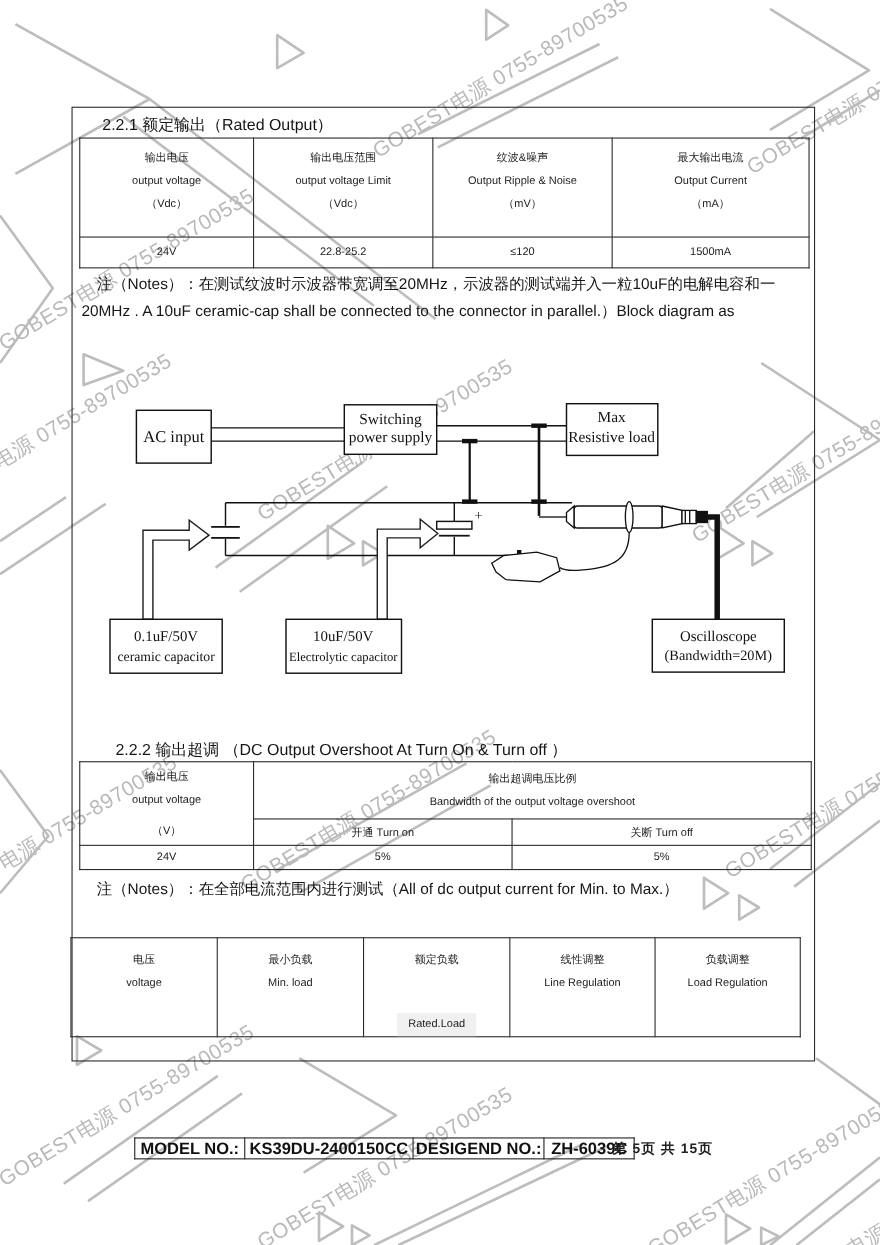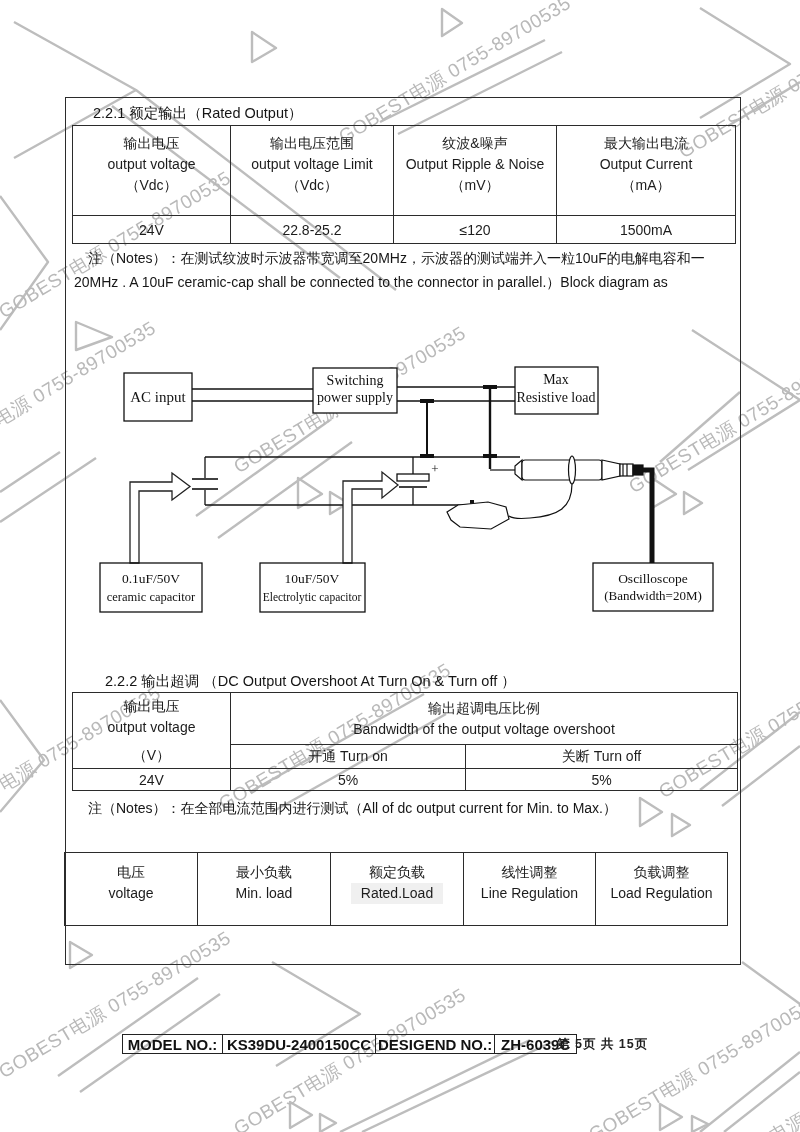--- a/index.html
+++ b/index.html
@@ -7,24 +7,24 @@
         font-family:"Liberation Sans","DejaVu Sans",sans-serif;color:#1c1c1c;}
   
   .wm-layer{position:absolute;inset:0;pointer-events:none;}
   .wm-text{position:absolute;white-space:nowrap;color:#b9b9b9;font-size:19px;letter-spacing:.5px;
            transform:translate(-50%,-50%) rotate(-31deg);font-family:"Liberation Sans","DejaVu Sans",sans-serif;}
   
   .frame{position:absolute;left:65px;top:97px;width:674px;height:866px;border:1.2px solid #2b2b2b;}
   .sec-title{position:absolute;font-size:14.5px;color:#151515;white-space:nowrap;}
   table.spec{position:absolute;border-collapse:collapse;table-layout:fixed;}
   table.spec td{border:1px solid #2b2b2b;text-align:center;vertical-align:top;
-                font-size:14px;color:#1c1c1c;padding:0;}
+                font-size:10px;color:#1c1c1c;padding:0;}
   table.spec td .ln{line-height:21px;}
   table.spec td.val{vertical-align:middle;}
-  .hl{display:inline-block;background:#f0f0f0;padding:0 10px;}
+  .hl{display:inline-block;background:#f0f0f0;padding:0 10px;margin-top:38px;}
   .notes{position:absolute;font-size:14px;color:#161616;line-height:23.5px;}
   .notes .ind{padding-left:14px;}
   .pagenum{position:absolute;left:557px;top:1036px;font-size:12.5px;font-weight:bold;color:#222;
            letter-spacing:1px;}
   table.footer-tbl{position:absolute;left:122px;top:1034px;border-collapse:collapse;table-layout:fixed;}
   table.footer-tbl td{border:1.2px solid #222;font-size:15px;font-weight:bold;text-align:center;
                       height:18px;padding:0 2px;white-space:nowrap;color:#111;}
   .diagram{position:absolute;left:60px;top:340px;}
   .dtxt{font-family:"Liberation Serif","DejaVu Serif",serif;fill:#111;}
 </style>

